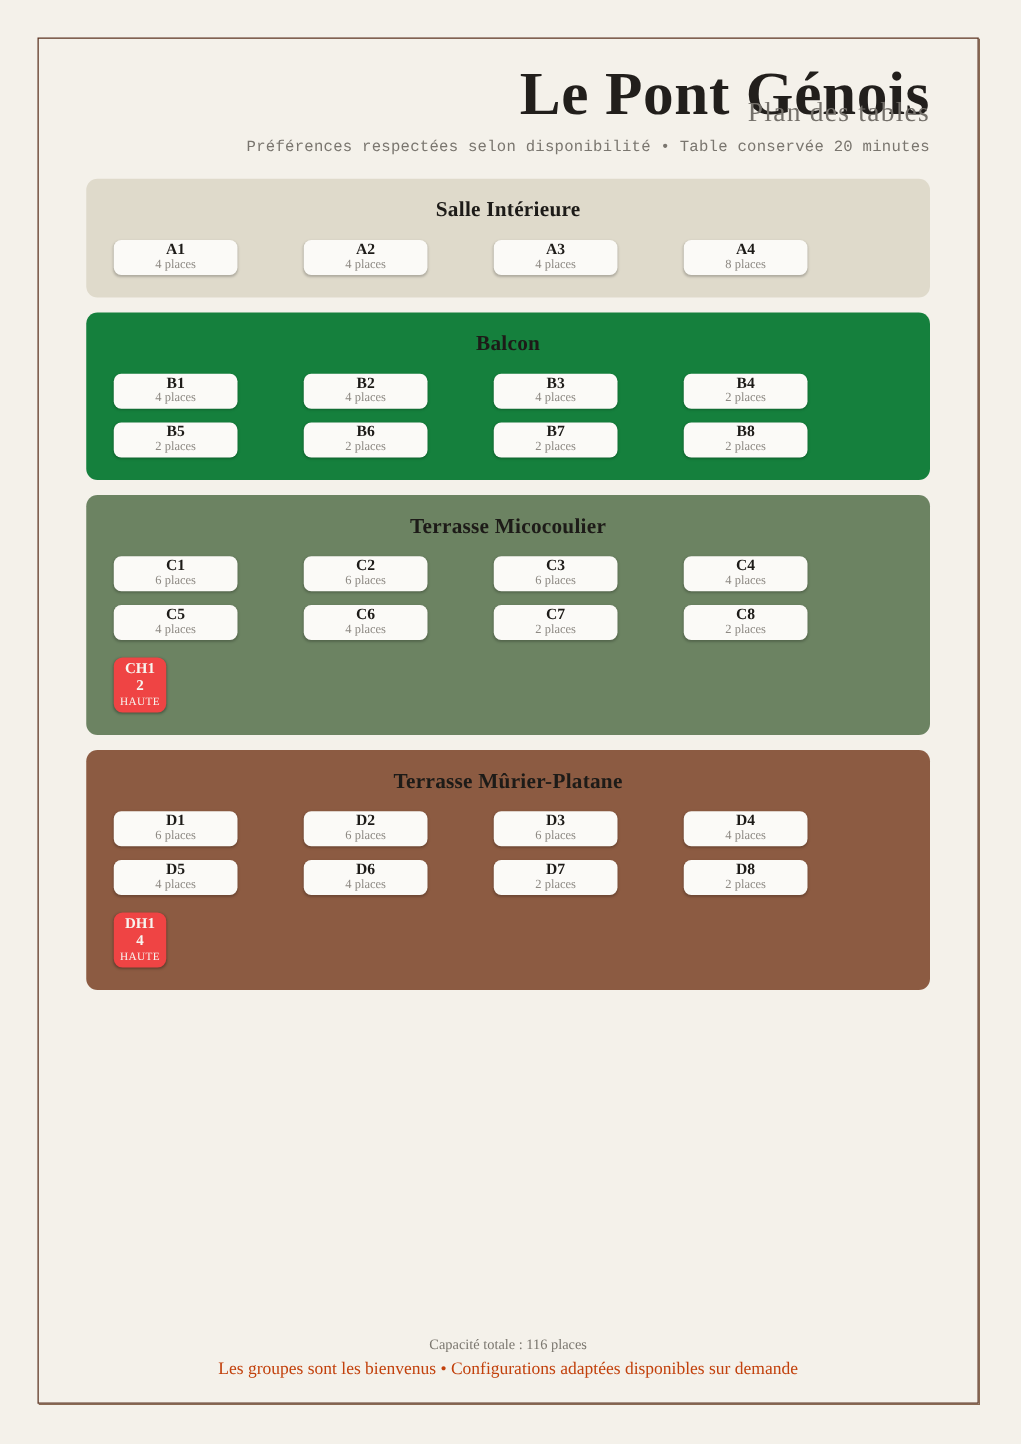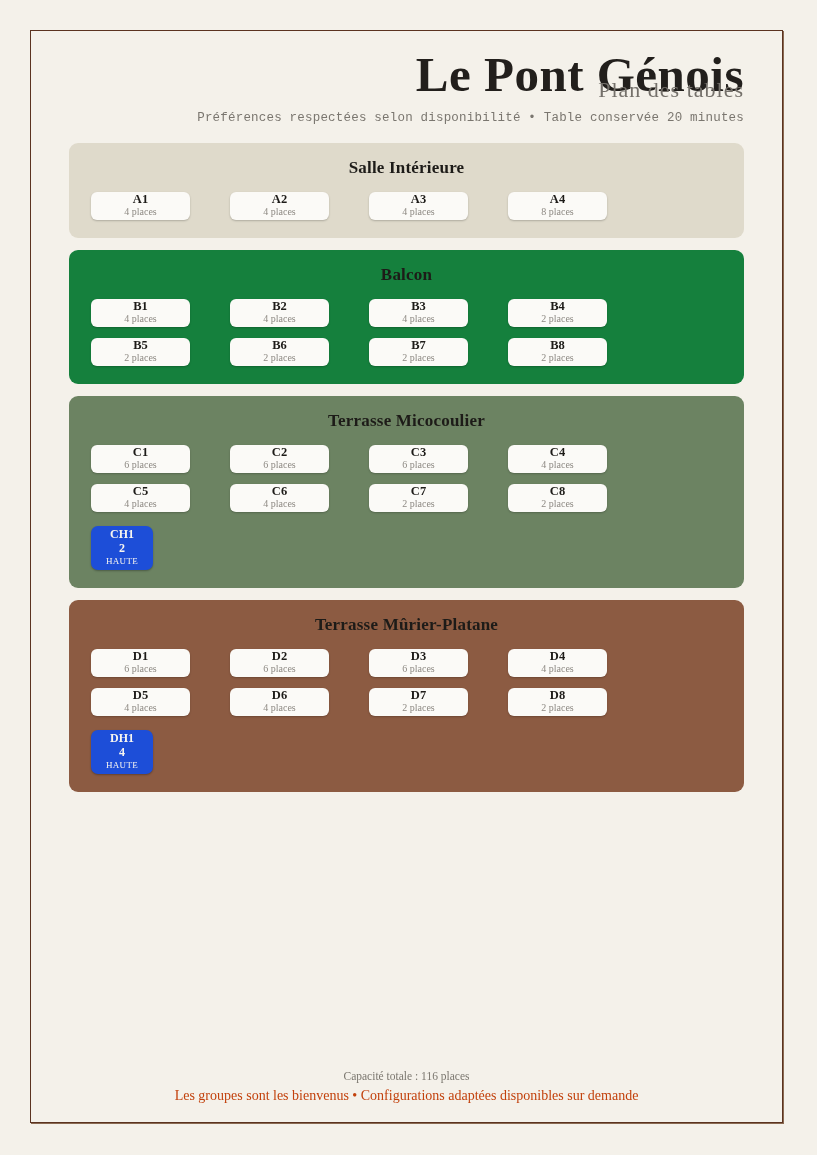--- a/index.html
+++ b/index.html
@@ -47,43 +47,43 @@
   }
   .zone-title{
     text-align:center;
     font-size:17px; font-weight:bold; color:#1d1b18;
     margin:0 0 14px 0; letter-spacing:0.2px;
   }
   .row{
     display:flex;
     padding:0 22px;
     margin-bottom:11px;
-    gap:40px;
+    gap:53px;
   }
   .row:last-child{ margin-bottom:0; }
   .table-card{
     width:99px; height:28px;
     background:#fbfaf7;
     border-radius:6px;
     box-shadow:0 1px 2px rgba(0,0,0,0.22);
     display:flex; flex-direction:column;
     align-items:center; justify-content:center;
     box-sizing:border-box;
   }
   .table-id{
     font-size:12.5px; font-weight:bold; color:#1d1b18;
     line-height:1.05;
   }
   .table-seats{
     font-size:10px; color:#8d8983; line-height:1.2;
   }
   .high-row{ padding:0 22px; margin-top:14px; display:flex; }
   .high-card{
-    width:62px; height:44px;
-    background:#1d4ed8;
+    width:42px; height:44px;
+    background:#ef4444;
     border-radius:7px;
     box-shadow:0 1px 2px rgba(0,0,0,0.3);
     display:flex; flex-direction:column;
     align-items:center; justify-content:center;
     color:#f7f5f0;
     box-sizing:border-box;
   }
   .high-id{ font-size:12px; font-weight:bold; line-height:1.15; }
   .high-count{ font-size:12px; font-weight:bold; line-height:1.15; }
   .high-tag{ font-size:9px; letter-spacing:0.3px; line-height:1.2; }

